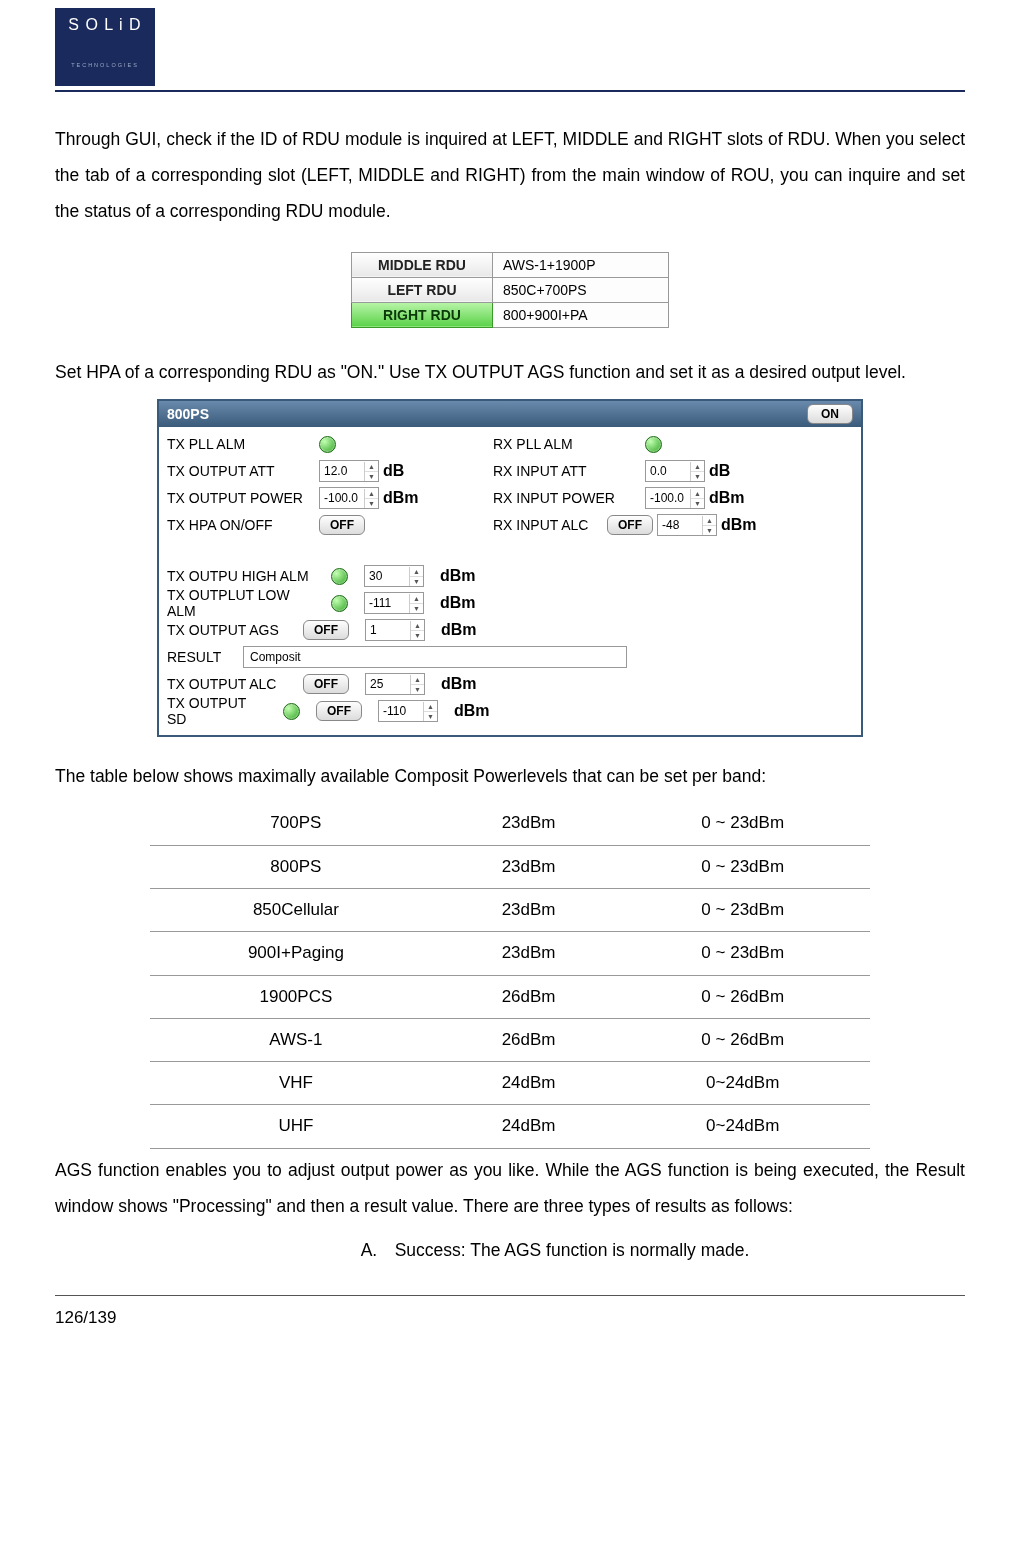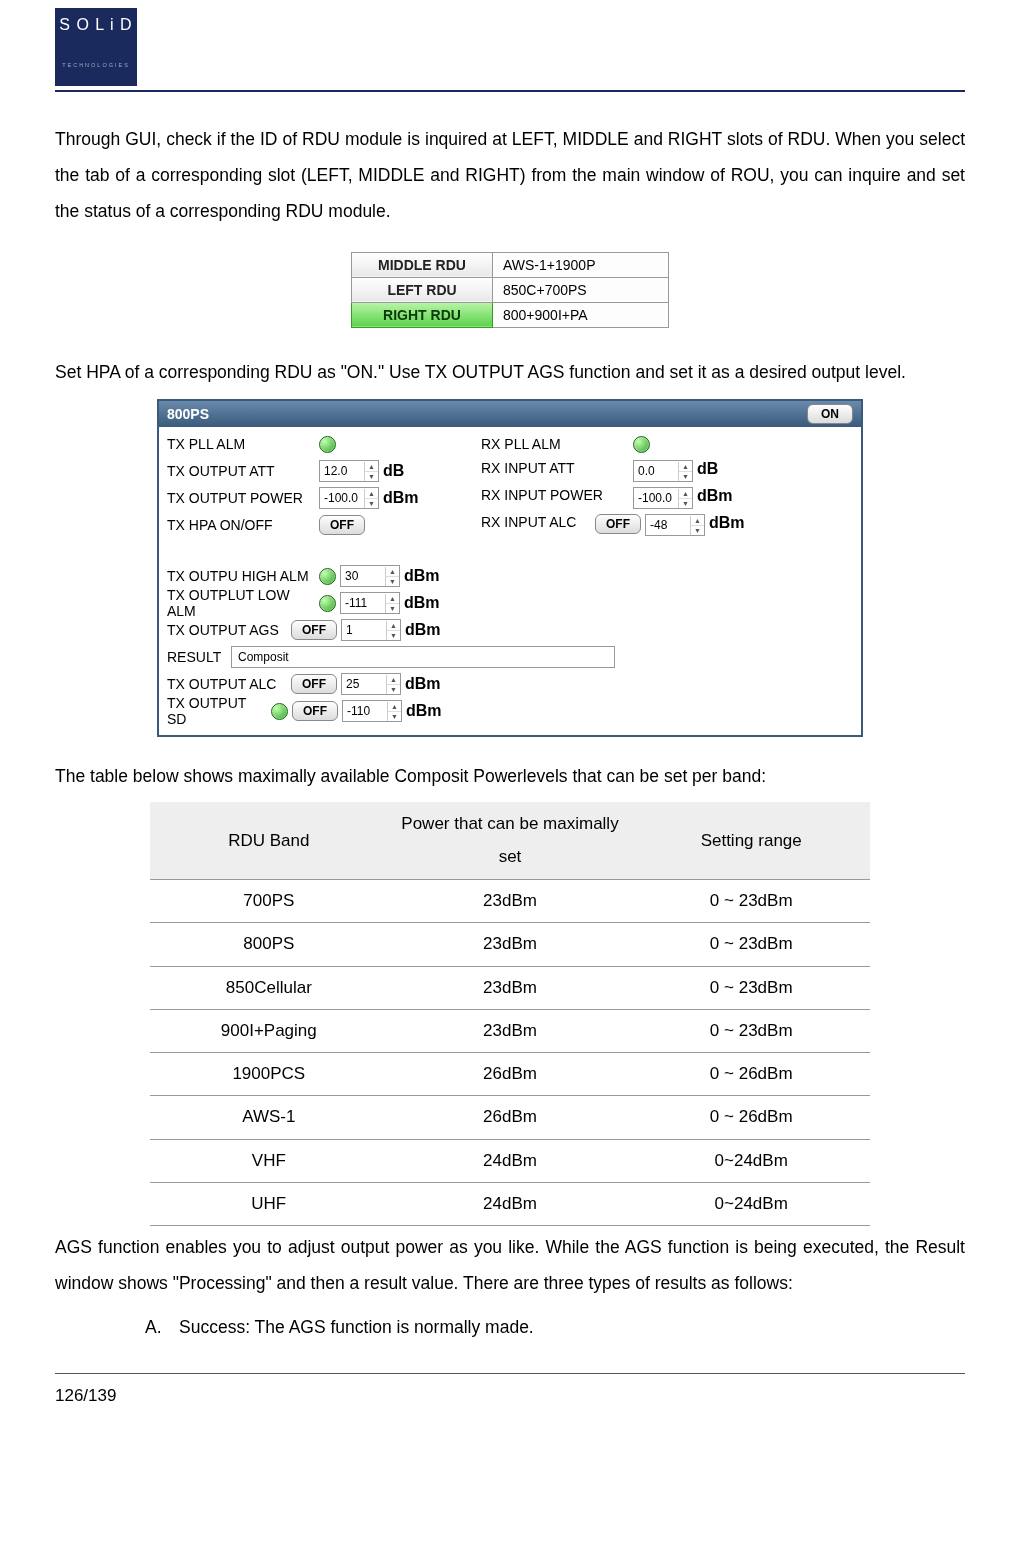--- a/index.html
+++ b/index.html
@@ -13,21 +13,21 @@
   .page {
     padding: 0 55px;
   }
   .header {
     padding-top: 8px;
     padding-bottom: 4px;
     border-bottom: 2px solid #1a2a5c;
     margin-bottom: 30px;
   }
   .logo {
-    width: 82px;
+    width: 100px;
     height: 70px;
     background: #1a2a5c;
     color: #fff;
     font-size: 12px;
     line-height: 1.1;
     padding-top: 8px;
     text-align: center;
   }
   .logo-top { font-size: 16px; letter-spacing: 1px; font-weight: 400; margin-bottom: 28px; display:block;}
   .logo-bottom { font-size: 5.5px; letter-spacing: 2px; display:block; color:#9aa8c7;}
@@ -91,24 +91,24 @@
     padding: 1px 0;
     text-align: center;
     min-width: 44px;
     line-height: 16px;
   }
   .panel-body { padding: 4px 8px 10px 8px; }
   .row {
     display: flex;
     align-items: center;
     height: 27px;
-    gap: 4px;
+    gap: 16px;
   }
   .col-left { width: 310px; display: flex; align-items: center; gap: 4px; }
-  .col-right { flex: 1; display: flex; align-items: flex-start; gap: 4px; }
+  .col-right { flex: 1; display: flex; align-items: center; gap: 4px; }
   .lbl2 { width: 148px; flex-shrink: 0; }
   .led {
     width: 15px; height: 15px; border-radius: 50%;
     background: radial-gradient(circle at 30% 30%, #c2ffb0, #2aa020);
     border: 1px solid #1a6a12;
     box-shadow: inset 0 0 2px #fff;
     flex-shrink: 0;
   }
   .spin {
     display: inline-flex;
@@ -163,20 +163,21 @@
   }
   .band-table td {
     text-align: center;
     padding: 5px 4px;
     border-bottom: 1px solid #999;
     line-height: 1.9;
   }
   .ol {
     margin: 0 0 0 90px;
     line-height: 2.05;
+    text-align: center;
   }
   .footer {
     border-top: 1px solid #555;
     margin-top: 27px;
     padding-top: 12px;
     display: flex;
     font-size: 17px;
   }
   .footer .fl { flex: 1; }
   .footer .fc { flex: 0 0 auto; padding-right: 260px; }
@@ -364,25 +365,20 @@
           </span>
         <span class="unit2">dBm</span>
       </div>
     </div>
   </div>
 
   <p class="body-text" style="text-align:left">The table below shows maximally available Composit Powerlevels that can be set per band:</p>
 
   <table class="band-table">
     <tbody>
-        <tr>
-      <th style="width:33%">RDU Band</th>
-      <th style="width:34%">Power that can be maximally set</th>
-      <th style="width:33%">Setting range</th>
-    </tr>
     <tr>
           <td>700PS</td>
           <td>23dBm</td>
           <td>0 ~ 23dBm</td>
         </tr>
     <tr>
           <td>800PS</td>
           <td>23dBm</td>
           <td>0 ~ 23dBm</td>
         </tr>

